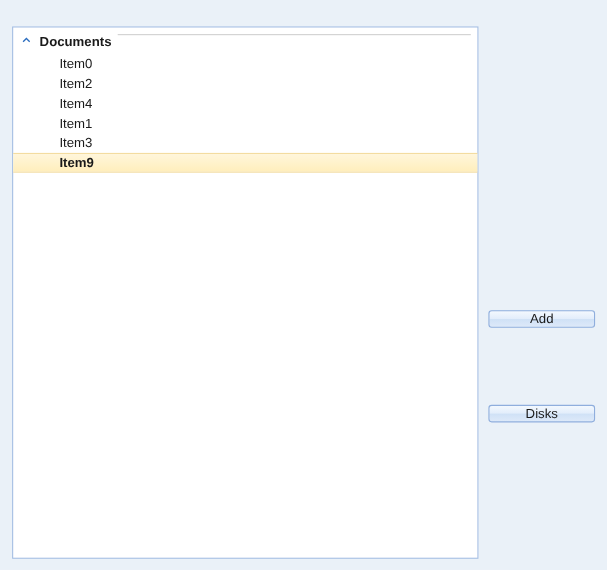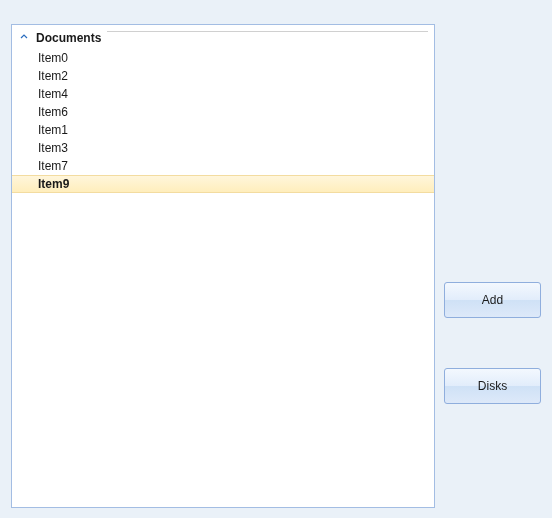--- a/index.html
+++ b/index.html
@@ -51,35 +51,35 @@
   .group-header .rule {
     flex: 1 1 auto;
     height: 1px;
     background: #d0d0d0;
     margin-right: 6px;
   }
   .item {
     display: flex;
     align-items: center;
     height: 18px;
-    padding-left: 26px;
+    padding-left: 42px;
     cursor: default;
   }
   .item.selected {
     background: linear-gradient(to bottom, #fff6db 0%, #ffeebc 100%);
     border-top: 1px solid #f3dca0;
     border-bottom: 1px solid #f3dca0;
     height: 16px;
     font-weight: bold;
   }
   .btn {
     position: absolute;
     left: 444px;
     width: 97px;
-    height: 36px;
+    height: 16px;
     box-sizing: border-box;
     border: 1px solid #8faedd;
     border-radius: 3px;
     background: linear-gradient(to bottom, #f3f8fe 0%, #e2edfb 49%, #cfe1f6 50%, #dde9f9 100%);
     color: #1a1a1a;
     font-family: inherit;
     font-size: 12px;
     text-align: left;
     cursor: pointer;
     display: flex;
@@ -105,32 +105,26 @@
   </div>
   <div class="item">
       <span>Item0</span>
     </div>
   <div class="item">
       <span>Item2</span>
     </div>
   <div class="item">
       <span>Item4</span>
     </div>
-  <div class="item">
-      <span>Item6</span>
-    </div>
 
   <div class="item">
       <span>Item1</span>
     </div>
   <div class="item">
       <span>Item3</span>
-    </div>
-  <div class="item">
-      <span>Item7</span>
     </div>
   <div class="item selected">
       <span>Item9</span>
     </div>
 
 </div>
 
 <button class="btn btn-add">Add</button>
 <button class="btn btn-remove">Disks</button>
 

